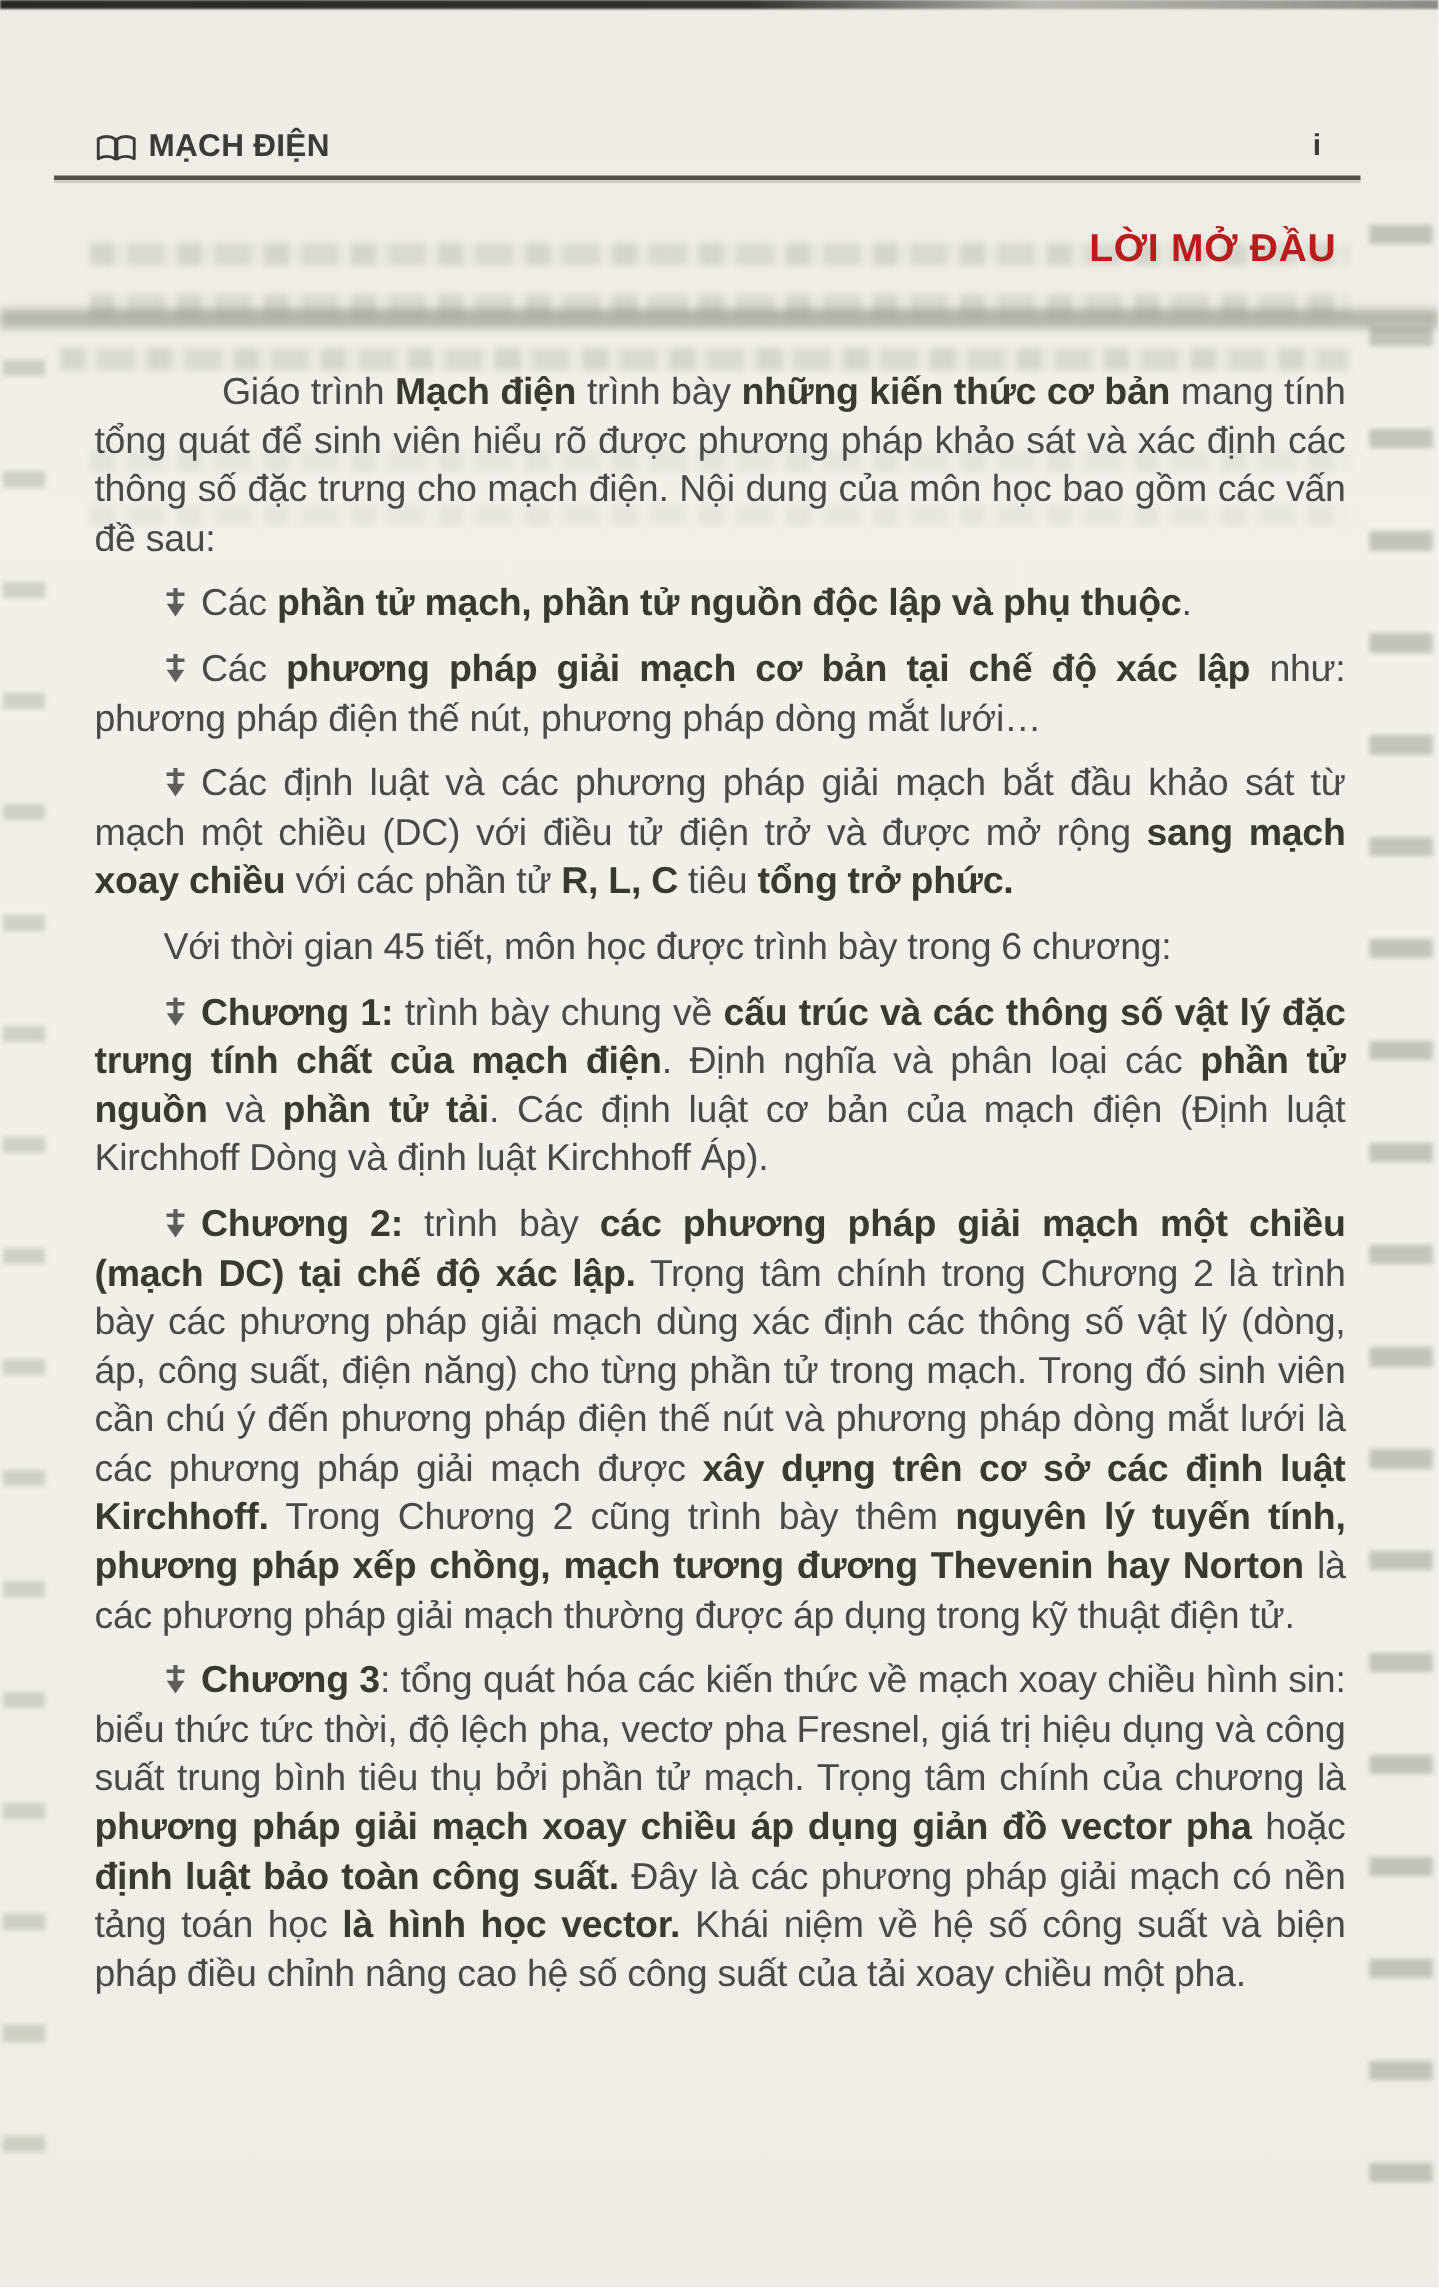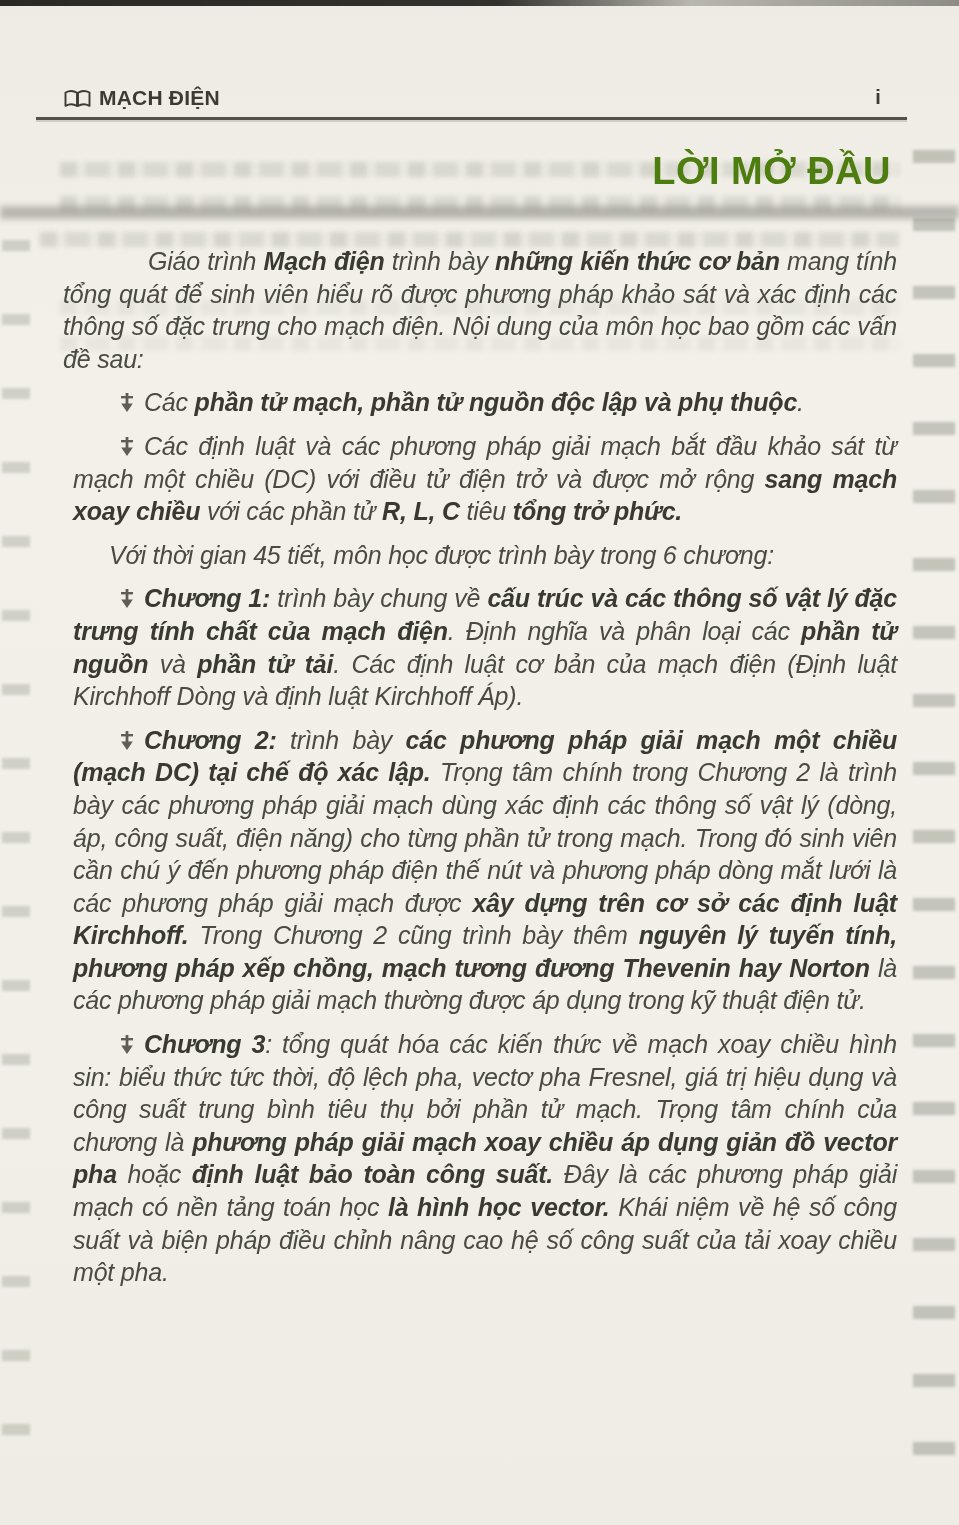--- a/index.html
+++ b/index.html
@@ -49,33 +49,33 @@
   .page-num{font-size:20px;font-weight:bold;padding-right:14px;}
   .header-rule{
     position:absolute;top:117px;left:36px;right:52px;height:0;
     border-top:3px solid #53514a;
     box-shadow:0 2px 0 rgba(60,58,50,.18);
   }
 
   
   .doc-title{
     position:absolute;top:150px;right:68px;
-    font-size:38px;font-weight:bold;color:#4d7c0f;letter-spacing:.5px;
+    font-size:26px;font-weight:bold;color:#b91c1c;letter-spacing:.5px;
   }
 
   
   .body-text{
     position:absolute;top:245px;left:63px;width:834px;
     font-size:25px;line-height:32.6px;text-align:justify;
-    letter-spacing:-.2px;color:#4a4943;font-style:italic;
+    letter-spacing:-.2px;color:#4a4943;
   }
   .body-text p{margin:0 0 11px 0;}
   p.lead{text-indent:85px;}
   p.plain{text-indent:46px;}
-  p.bullet{text-indent:46px;margin-left:10px;}
+  p.bullet{text-indent:46px;}
   .b{font-weight:bold;color:#3a392f;}
   svg.bul{display:inline-block;vertical-align:-2px;margin-right:9px;opacity:.85;}
 </style>
 </head>
 <body>
 
 <div class="page">
 
   <div class="top-edge"></div>
   <div class="ghost-band"></div>
@@ -105,20 +105,25 @@
       <p class="lead"><span>Giáo trình </span><span class="b">Mạch điện</span><span> trình bày </span><span class="b">những kiến thức cơ bản</span><span> mang tính tổng quát để sinh viên hiểu rõ được phương pháp khảo sát và xác định các thông số đặc trưng cho mạch điện. Nội dung của môn học bao gồm các vấn đề sau:</span></p>
       <p class="bullet"><svg class="bul" width="16" height="21" viewBox="0 0 16 21">
           <line x1="8" y1="1" x2="8" y2="13" stroke="#45443e" stroke-width="2.8"></line>
           <line x1="2" y1="5.2" x2="14" y2="5.2" stroke="#45443e" stroke-width="2.4"></line>
           <path d="M2.2 11.5 L13.8 11.5 L8 20 Z" fill="#45443e"></path>
         </svg><span>Các </span><span class="b">phần tử mạch, phần tử nguồn độc lập và phụ thuộc</span><span>.</span></p>
       <p class="bullet"><svg class="bul" width="16" height="21" viewBox="0 0 16 21">
           <line x1="8" y1="1" x2="8" y2="13" stroke="#45443e" stroke-width="2.8"></line>
           <line x1="2" y1="5.2" x2="14" y2="5.2" stroke="#45443e" stroke-width="2.4"></line>
           <path d="M2.2 11.5 L13.8 11.5 L8 20 Z" fill="#45443e"></path>
+        </svg><span>Các </span><span class="b">phương pháp giải mạch cơ bản tại chế độ xác lập</span><span> như: phương pháp điện thế nút, phương pháp dòng mắt lưới…</span></p>
+      <p class="bullet"><svg class="bul" width="16" height="21" viewBox="0 0 16 21">
+          <line x1="8" y1="1" x2="8" y2="13" stroke="#45443e" stroke-width="2.8"></line>
+          <line x1="2" y1="5.2" x2="14" y2="5.2" stroke="#45443e" stroke-width="2.4"></line>
+          <path d="M2.2 11.5 L13.8 11.5 L8 20 Z" fill="#45443e"></path>
         </svg><span>Các định luật và các phương pháp giải mạch bắt đầu khảo sát từ mạch một chiều (DC) với điều tử điện trở và được mở rộng </span><span class="b">sang mạch xoay chiều</span><span> với các phần tử </span><span class="b">R, L, C</span><span> tiêu </span><span class="b">tổng trở phức.</span></p>
       <p class="plain"><span>Với thời gian 45 tiết, môn học được trình bày trong 6 chương:</span></p>
       <p class="bullet"><svg class="bul" width="16" height="21" viewBox="0 0 16 21">
           <line x1="8" y1="1" x2="8" y2="13" stroke="#45443e" stroke-width="2.8"></line>
           <line x1="2" y1="5.2" x2="14" y2="5.2" stroke="#45443e" stroke-width="2.4"></line>
           <path d="M2.2 11.5 L13.8 11.5 L8 20 Z" fill="#45443e"></path>
         </svg><span class="b">Chương 1:</span><span> trình bày chung về </span><span class="b">cấu trúc và các thông số vật lý đặc trưng tính chất của mạch điện</span><span>. Định nghĩa và phân loại các </span><span class="b">phần tử nguồn</span><span> và </span><span class="b">phần tử tải</span><span>. Các định luật cơ bản của mạch điện (Định luật Kirchhoff Dòng và định luật Kirchhoff Áp).</span></p>
       <p class="bullet"><svg class="bul" width="16" height="21" viewBox="0 0 16 21">
           <line x1="8" y1="1" x2="8" y2="13" stroke="#45443e" stroke-width="2.8"></line>
           <line x1="2" y1="5.2" x2="14" y2="5.2" stroke="#45443e" stroke-width="2.4"></line>

